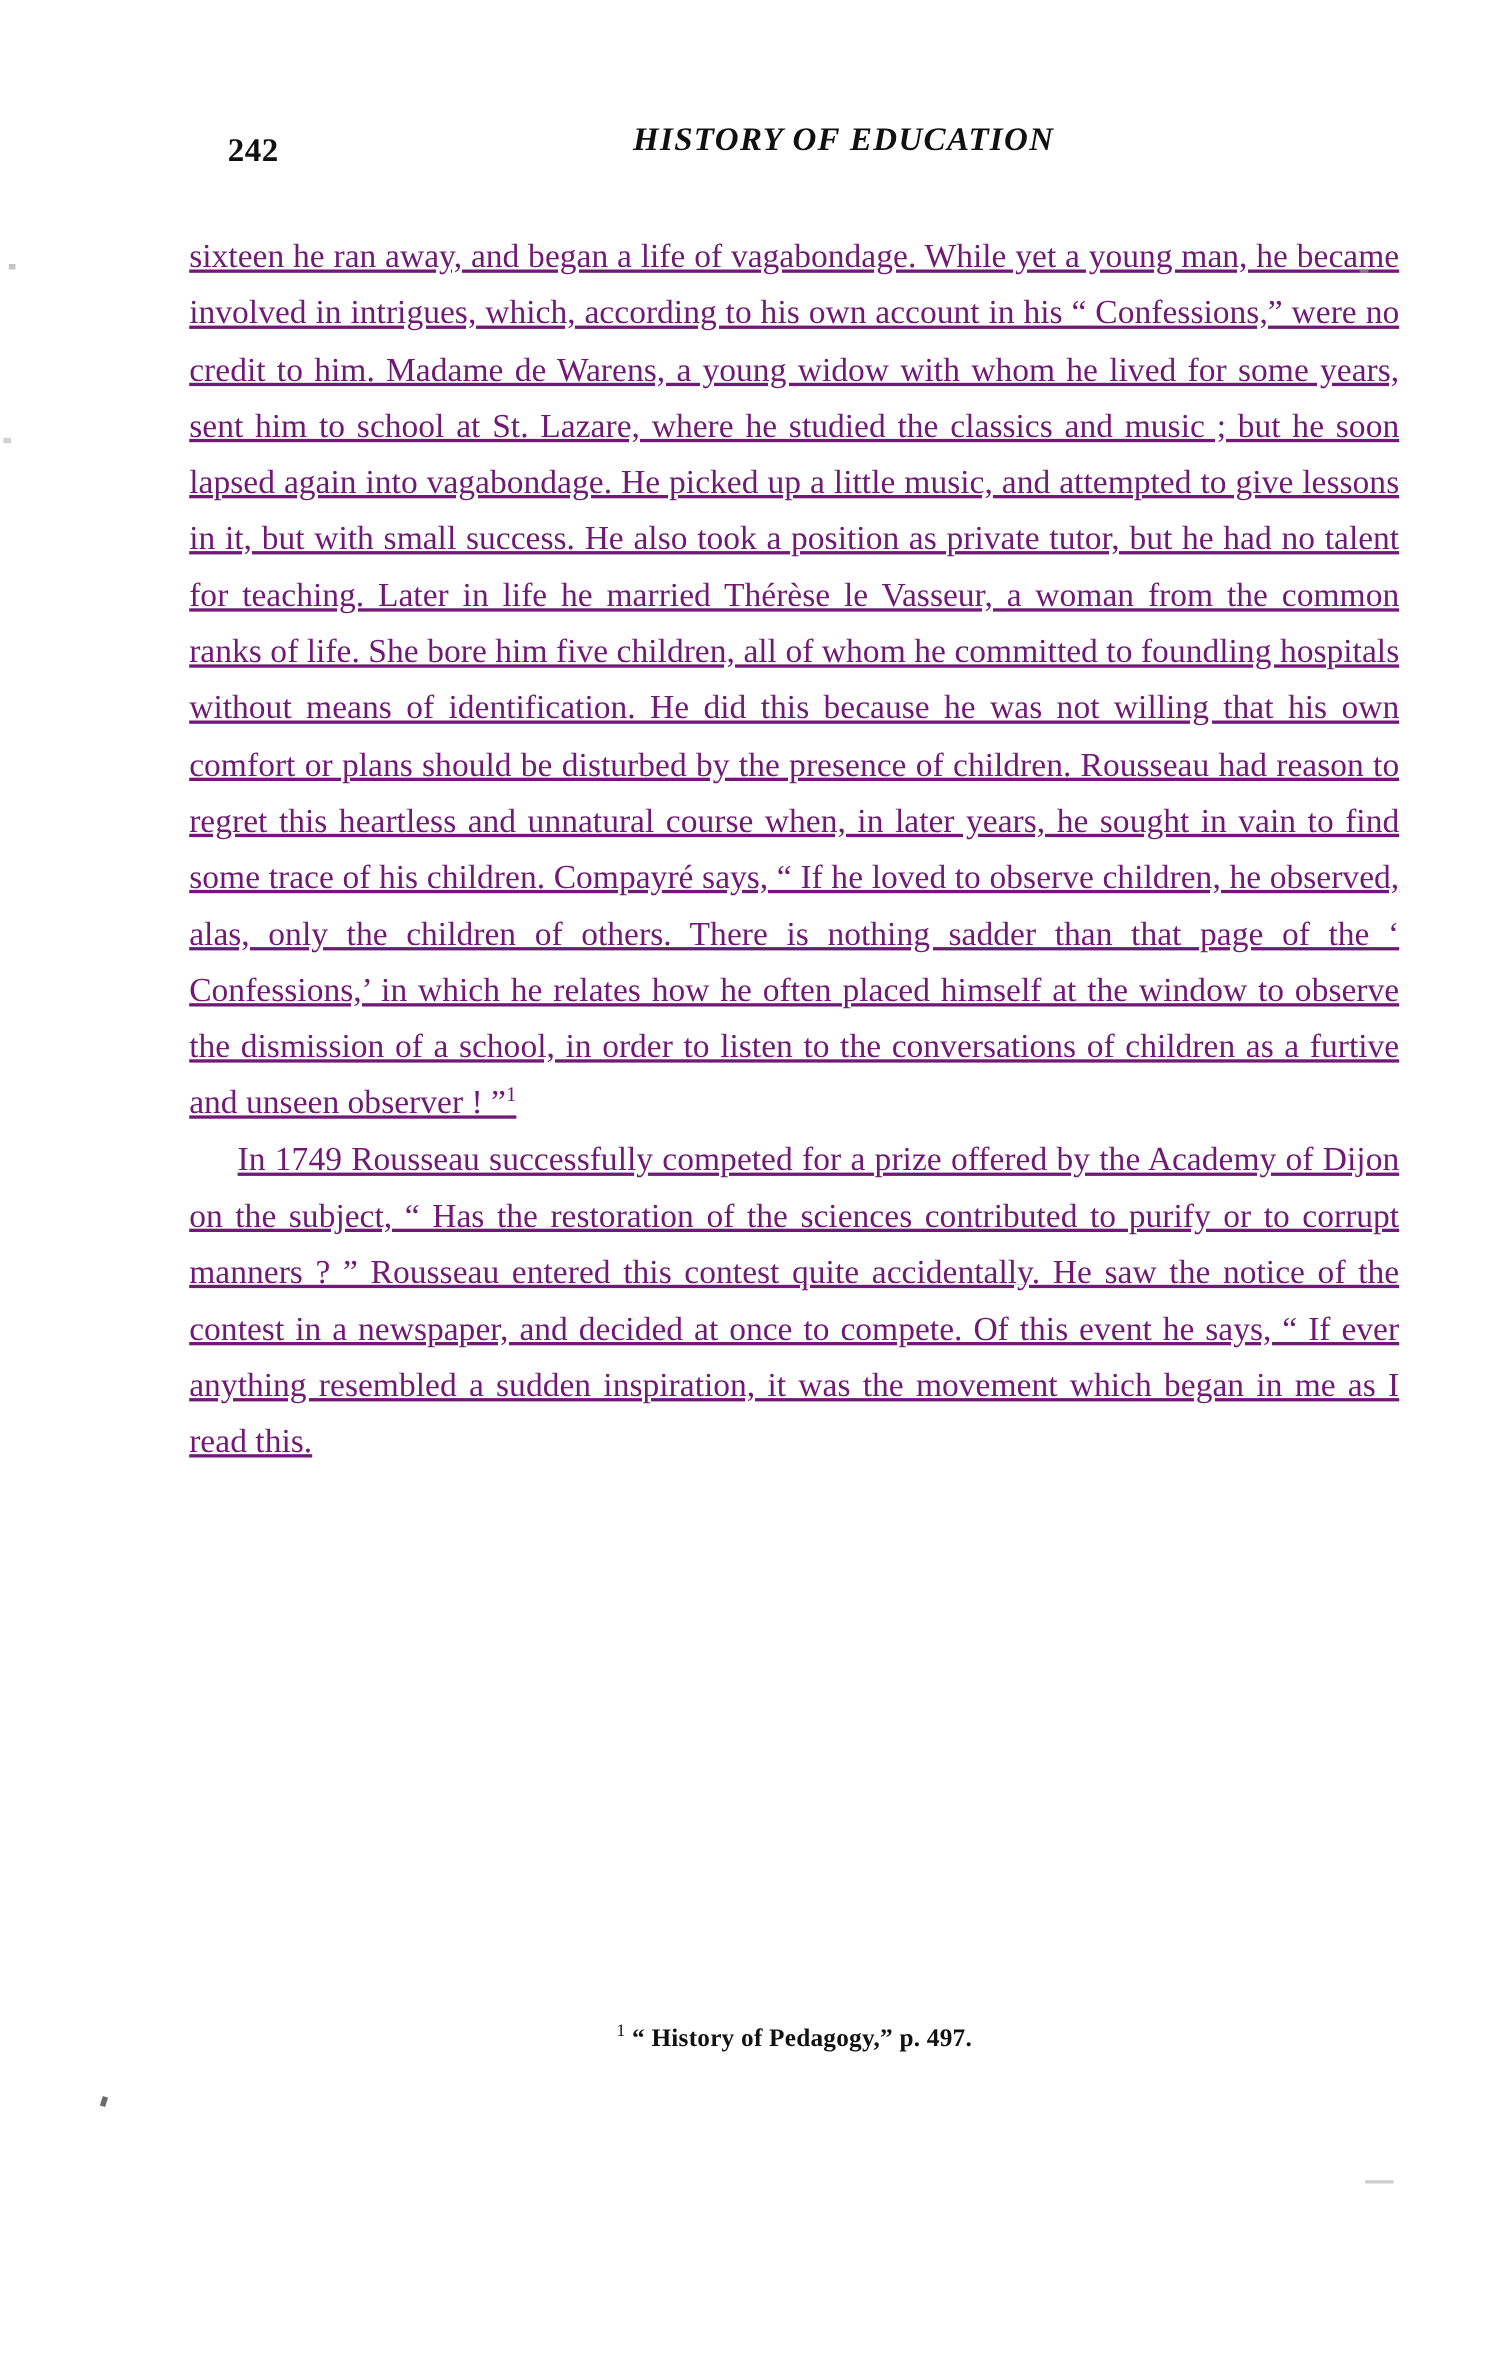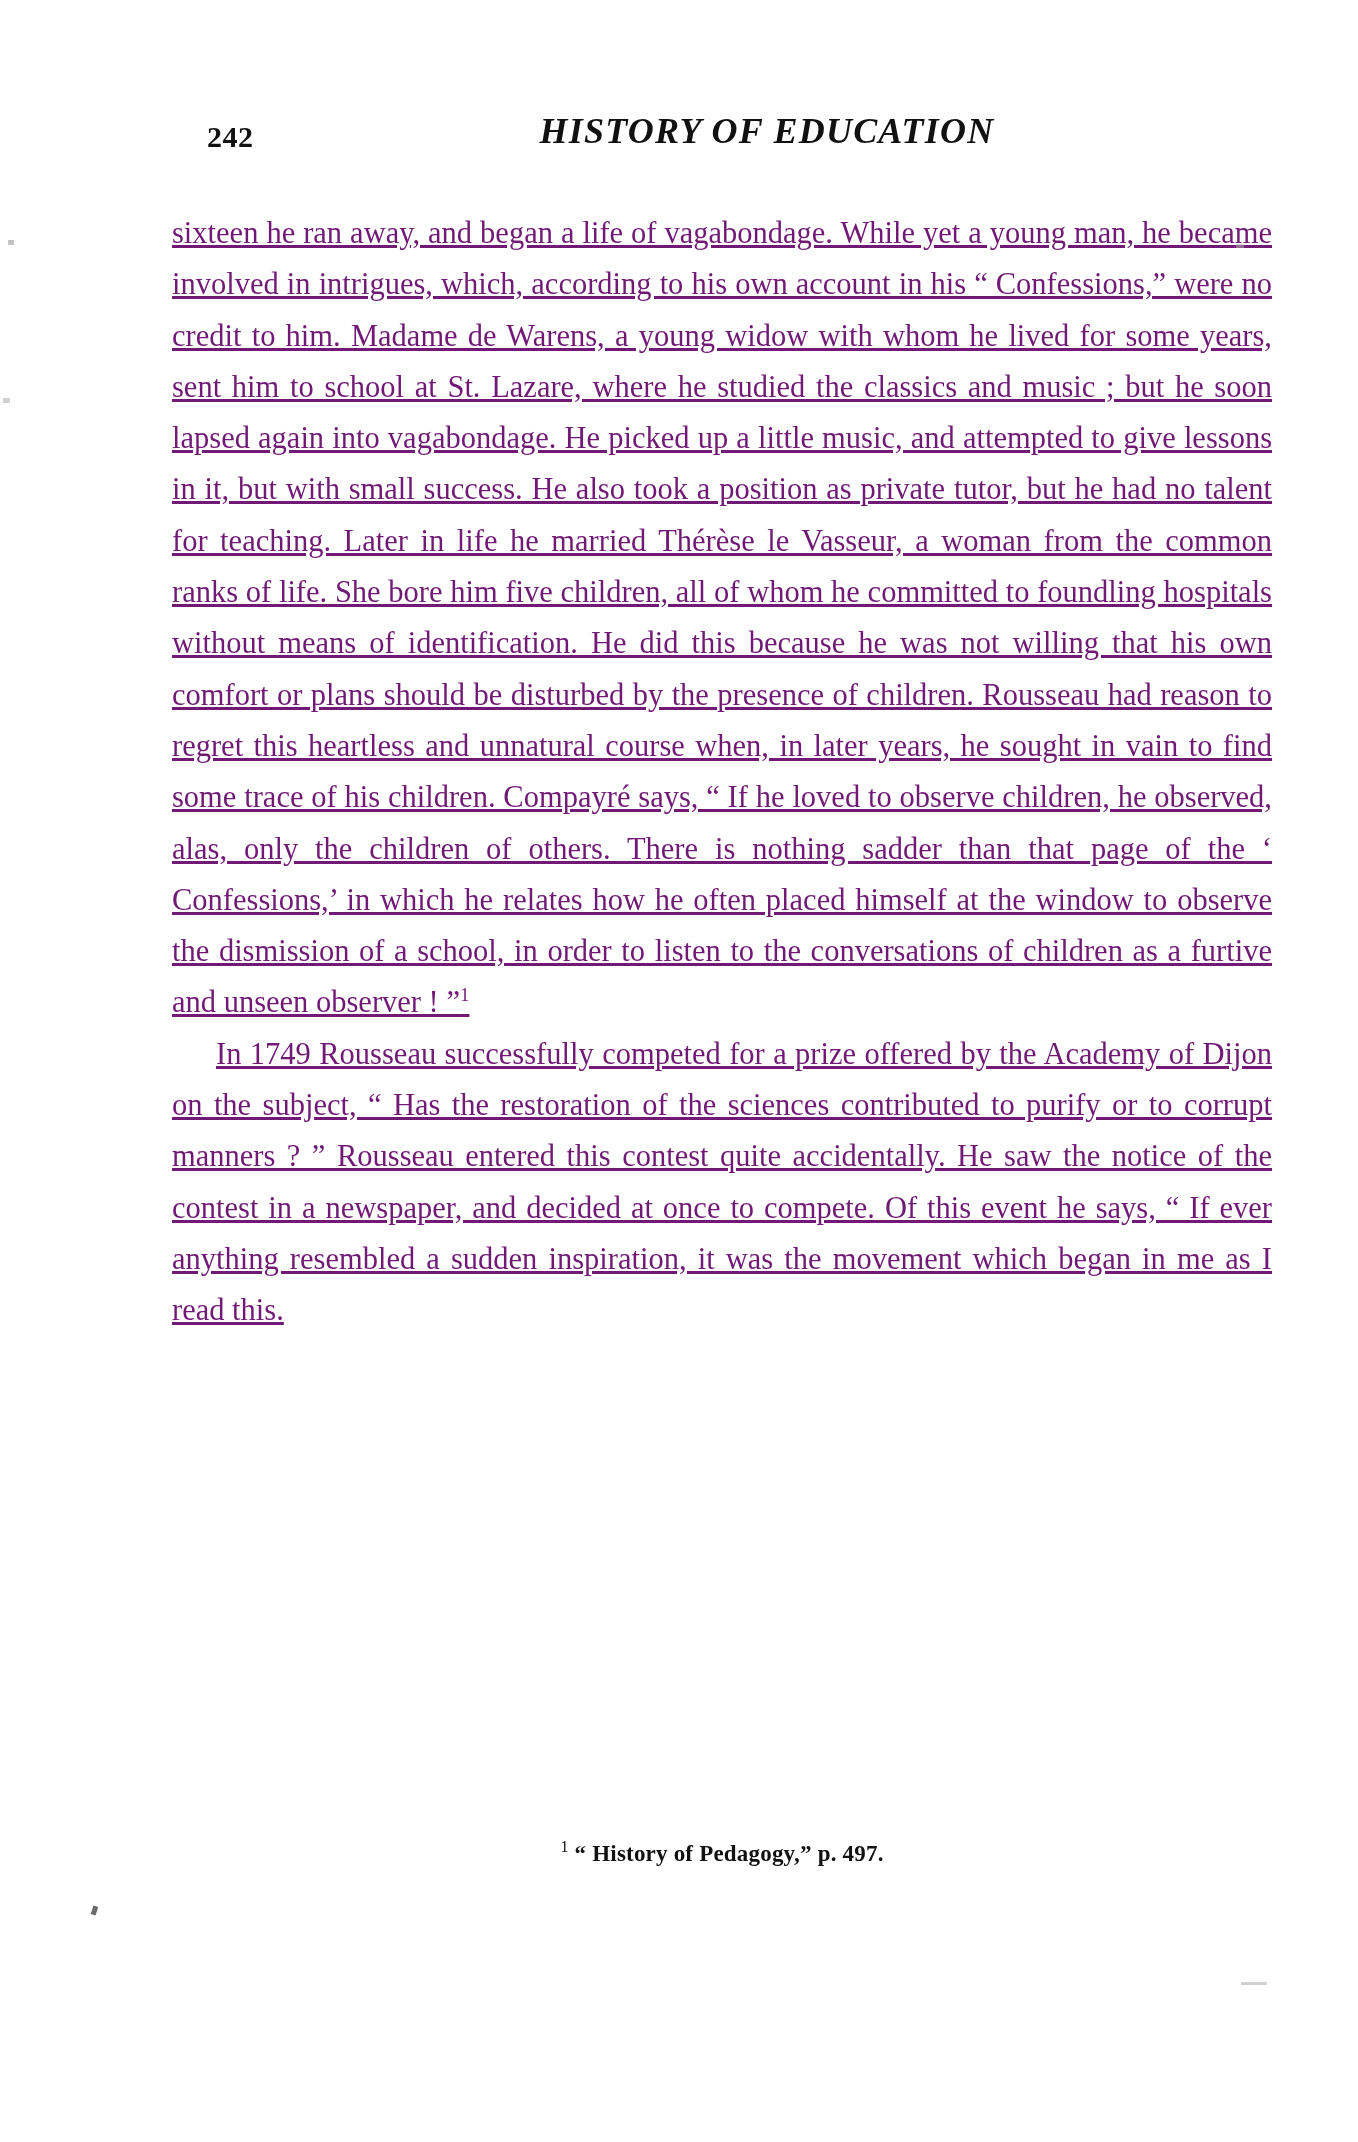--- a/index.html
+++ b/index.html
@@ -42,21 +42,21 @@
   }
   .running-head {
     position: absolute;
     left: 0;
     top: 0;
     width: 1120px;
     text-align: center;
     font-family: "Liberation Serif", serif;
     font-style: italic;
     font-weight: bold;
-    font-size: 36px;
+    font-size: 30px;
     letter-spacing: 1.2px;
     color: #111;
   }
   .body-text {
     position: absolute;
     left: 172px;
     top: 208px;
     width: 1100px;
     font-size: 30.5px;
     line-height: 51.3px;

